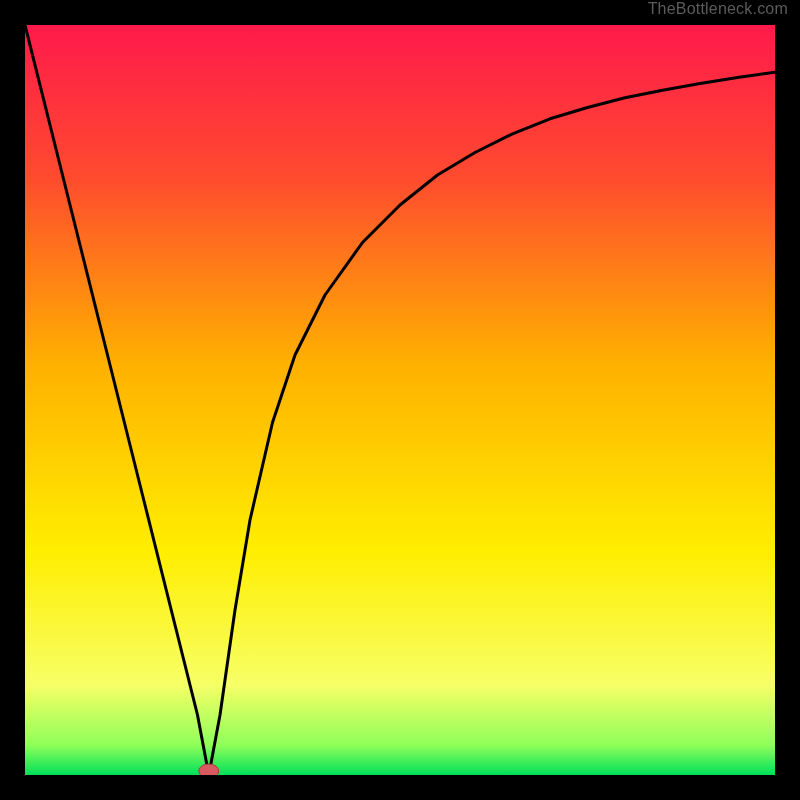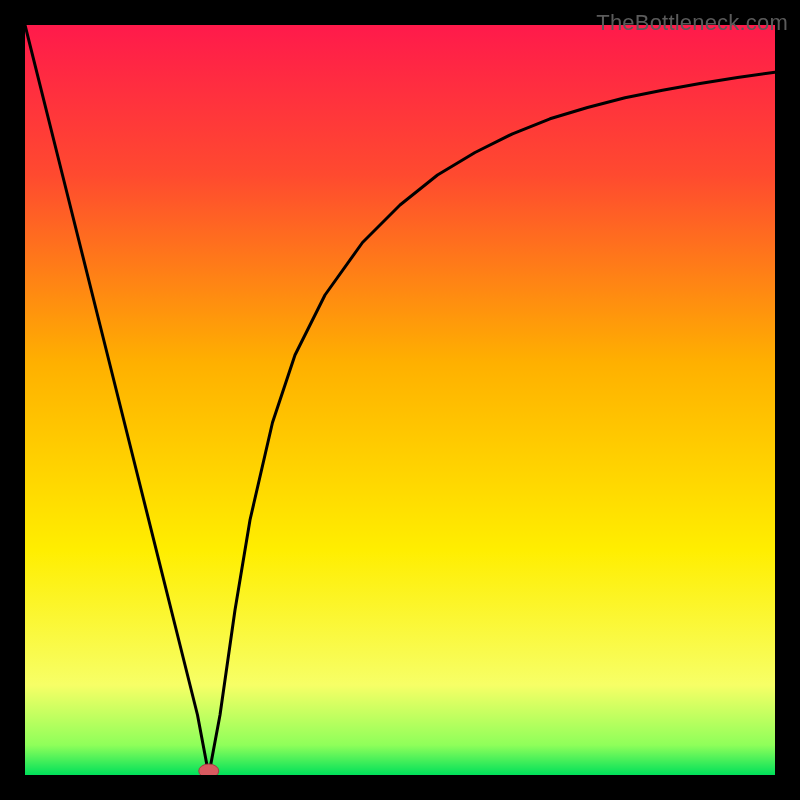--- a/index.html
+++ b/index.html
@@ -21,24 +21,24 @@
   }
   .plot {
     position: absolute;
     left: 0;
     top: 0;
     width: 750px;
     height: 750px;
   }
   .watermark {
     position: absolute;
-    top: 10px;
+    top: 0;
     right: 12px;
     color: #5b5b5b;
-    font-size: 22px;
+    font-size: 16px;
     font-weight: 500;
     letter-spacing: 0.2px;
     user-select: none;
   }
   svg { display: block; }
 </style>
 </head>
 <body>
 
 <div class="frame">

